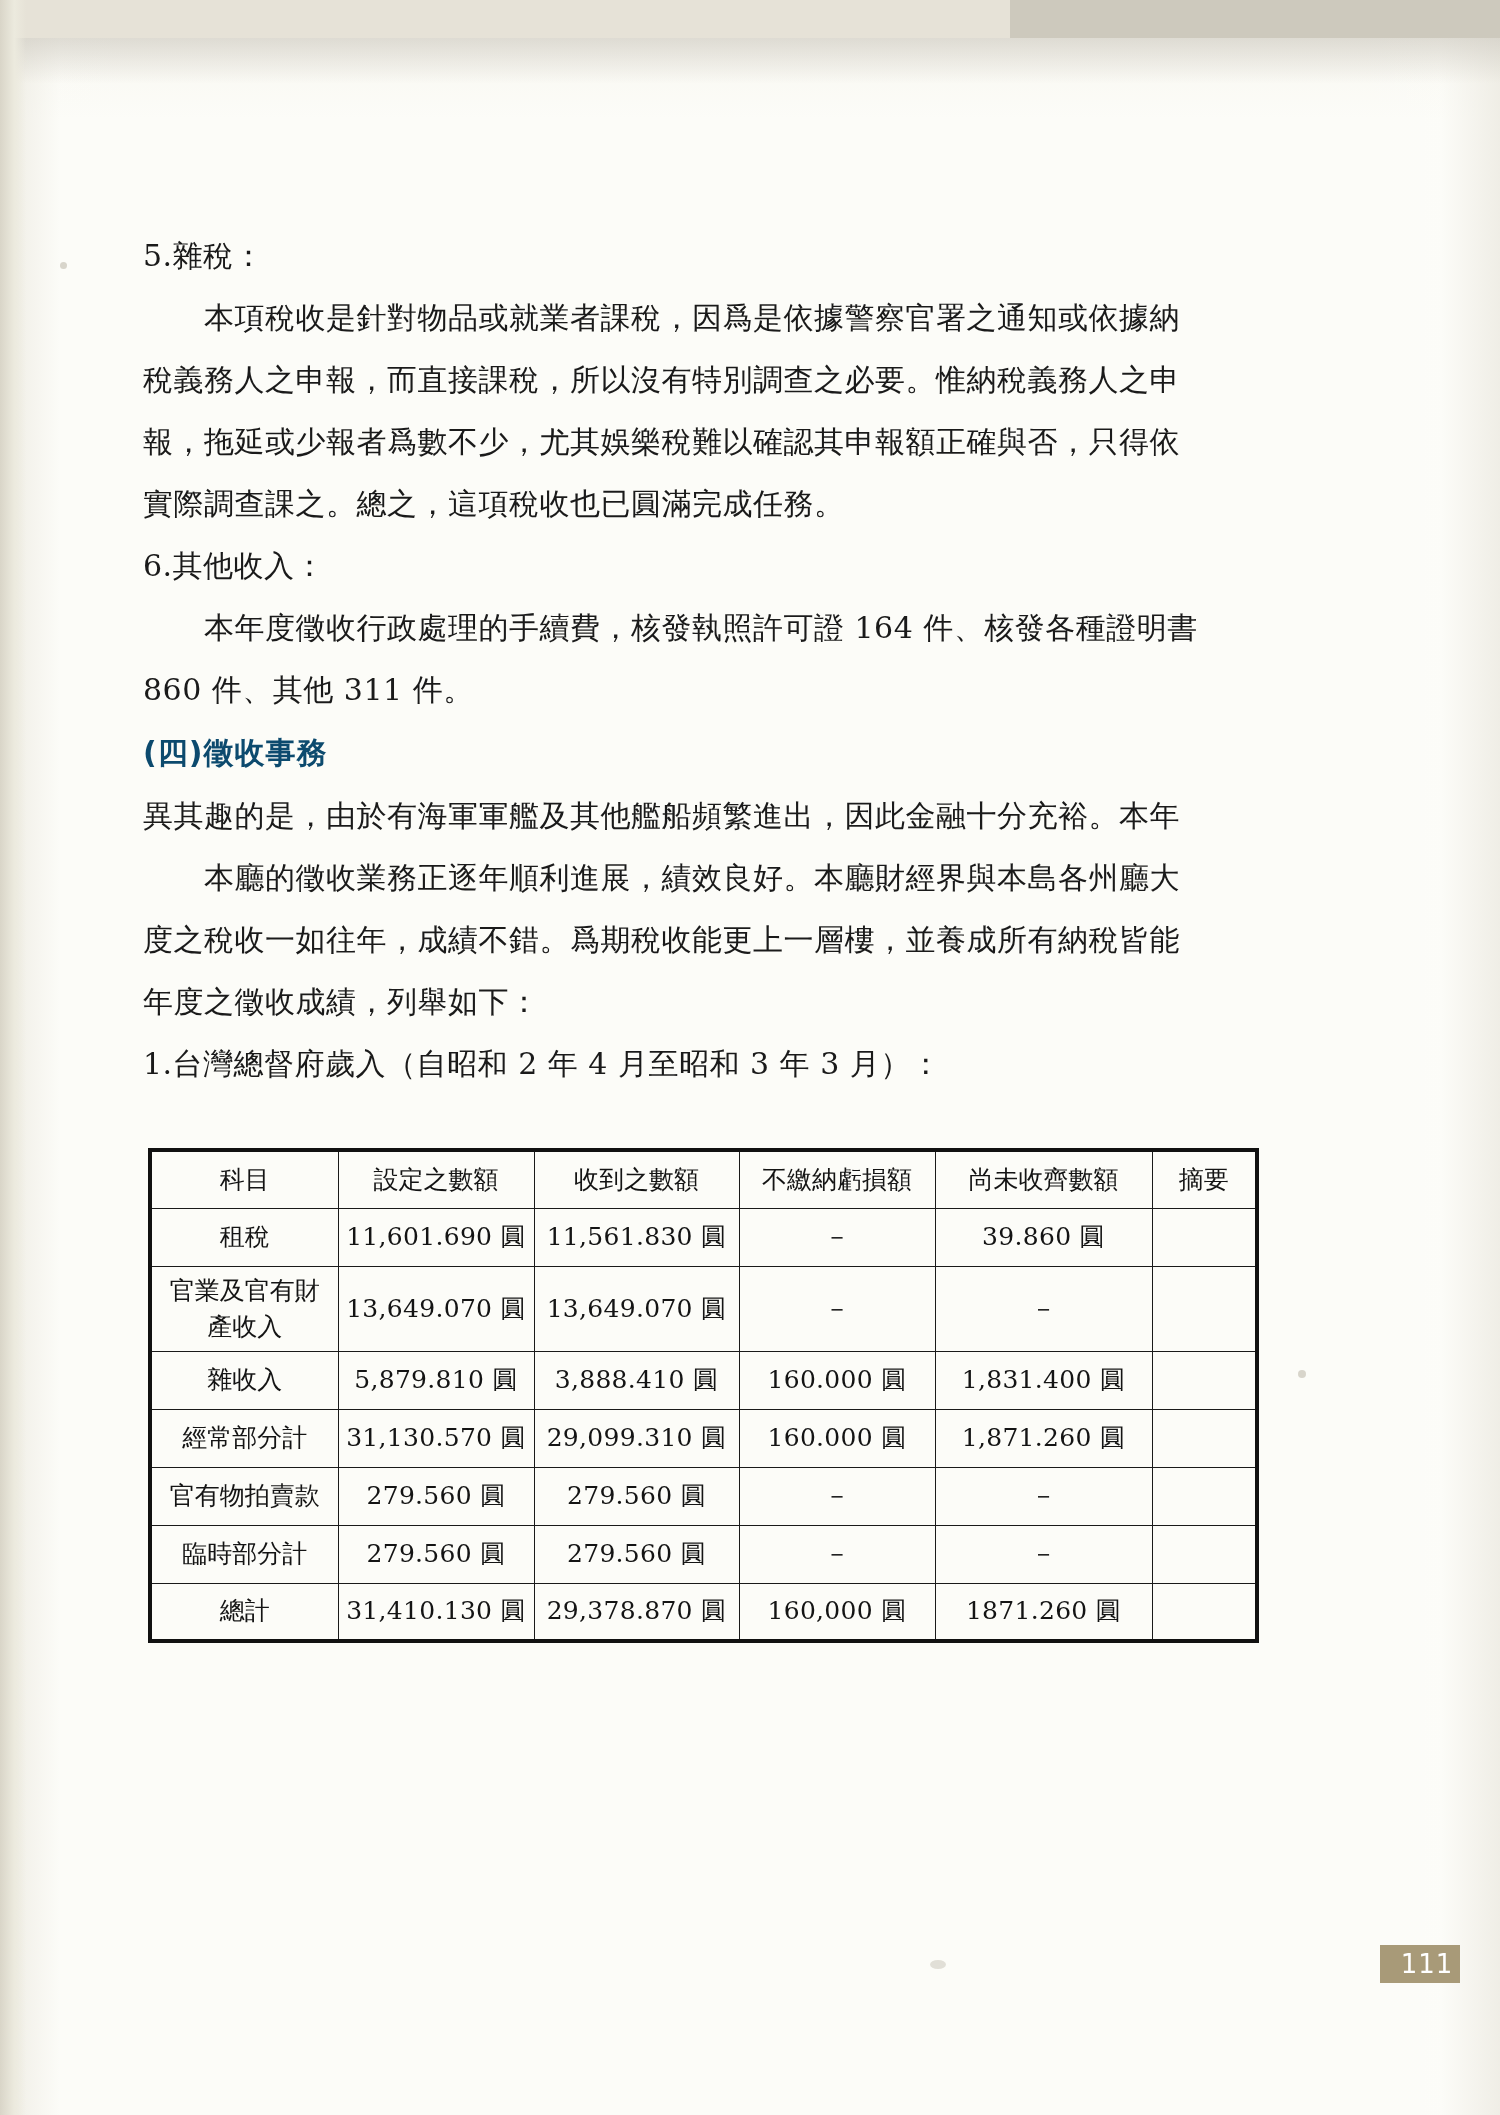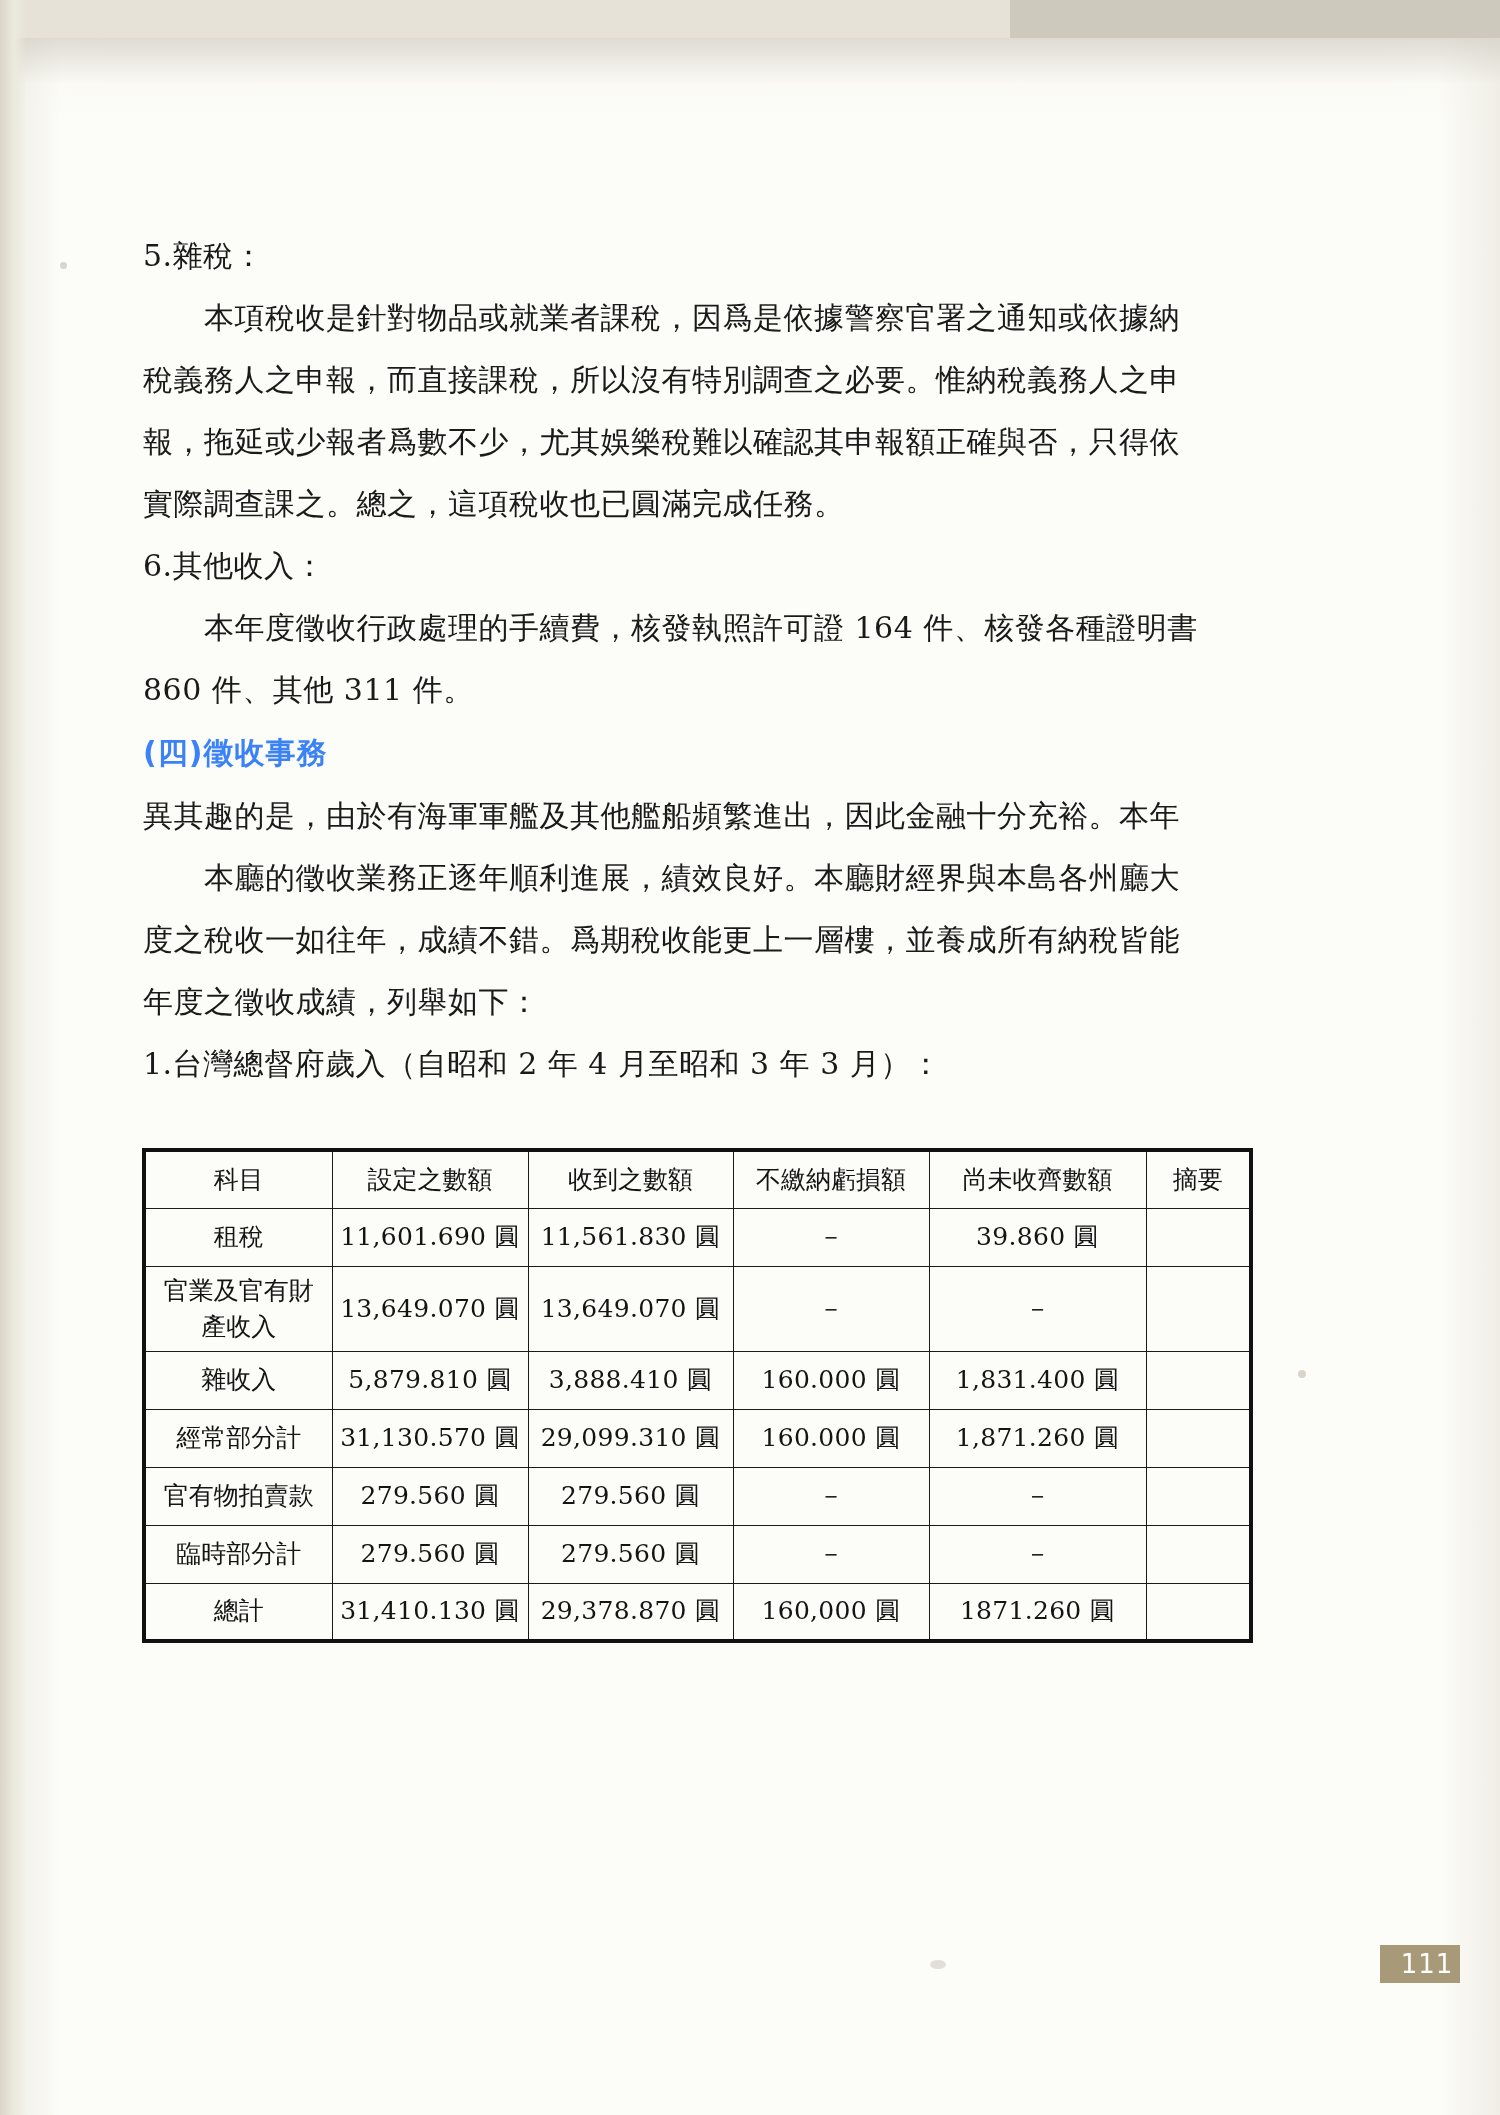--- a/index.html
+++ b/index.html
@@ -77,28 +77,28 @@
     line-height: 62px;
     color: #1a1a1a;
     letter-spacing: 0.5px;
     white-space: pre;
   }
   .heading {
     font-family: "DejaVu Sans", "Liberation Sans", sans-serif;
     font-size: 30px;
     font-weight: bold;
     line-height: 64px;
-    color: #3b82f6;
+    color: #0c4a6e;
     letter-spacing: 1px;
   }
 
   
   .table-wrap {
     position: absolute;
-    left: 142px;
+    left: 148px;
     top: 1148px;
     width: 899px;
     border-radius: 32px;
   }
   table.fin {
     border-collapse: collapse;
     width: 1107px;
     table-layout: fixed;
     border: 4px solid #111;
   }

